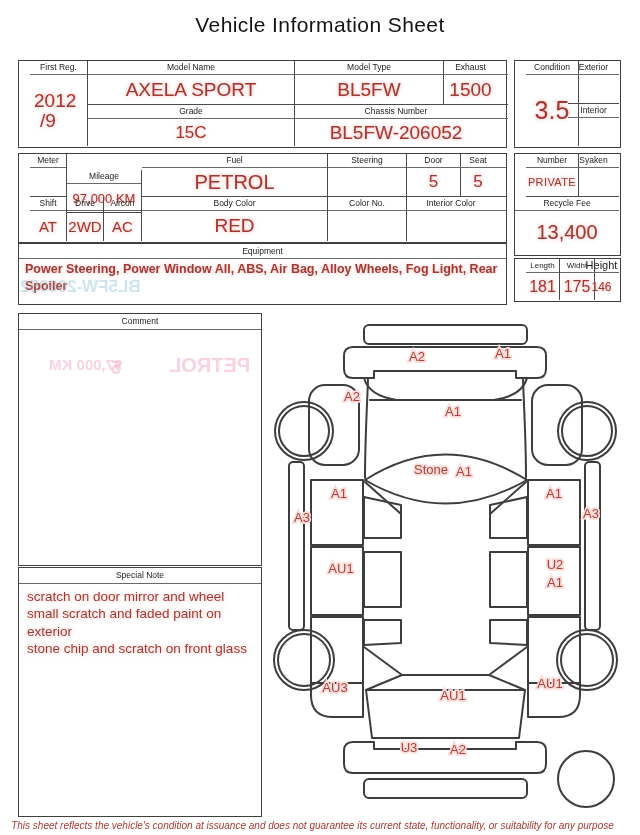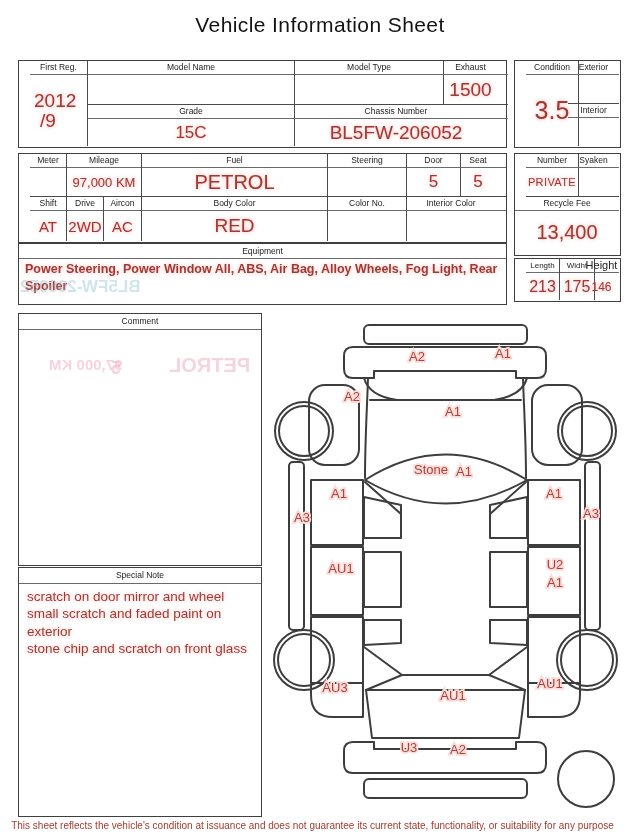--- a/index.html
+++ b/index.html
@@ -36,21 +36,21 @@
     text-shadow:0 0 4px rgba(255,160,160,.7);
   }
   .equip-text{
     position:absolute;left:0;right:0;top:15px;bottom:0;padding:2px 6px 0 6px;
     font-size:12.5px;line-height:1.32;color:#9f3a33;
     text-shadow:0 0 4px rgba(255,160,160,.7);
     font-weight:bold;
   }
   .footer{
     position:absolute;top:820px;left:0;width:625px;text-align:center;
-    font-size:10px;color:#a33b32;
+    font-size:10px;color:#a33b32;font-style:italic;
   }
   .diagram{position:absolute;left:265px;top:315px;width:365px;height:495px;}
   .car-outline{stroke:#3d3d3d;stroke-width:2;fill:none;stroke-linejoin:round;stroke-linecap:round;}
   .dmg{
     font-family:"Liberation Sans",sans-serif;font-size:13px;fill:#aa453d;
     stroke:#fbdbd8;stroke-width:3.5px;paint-order:stroke;text-anchor:middle;
   }
 </style>
 </head>
 <body>
@@ -62,23 +62,25 @@
   <div class="box" style="left:18px;top:60px;width:489px;height:88px">
     <div class="cell br" style="left:0;top:0;width:58px;height:85px">
       <div class="lbl">First Reg.</div>
       <div class="val first-reg-val">
         <span>2012</span>
         <span style="padding-left:6px">/9</span>
       </div>
     </div>
     <div class="cell br bb" style="left:58px;top:0;width:207px;height:44px">
       <div class="lbl">Model Name</div>
+      <div class="val" style="font-size:19px">AXELA SPORT</div>
     </div>
     <div class="cell br bb" style="left:265px;top:0;width:149px;height:44px">
       <div class="lbl">Model Type</div>
+      <div class="val" style="font-size:19px">BL5FW</div>
     </div>
     <div class="cell bb" style="left:414px;top:0;width:75px;height:44px">
       <div class="lbl">Exhaust</div>
       <div class="val" style="font-size:19px">1500</div>
     </div>
     <div class="cell br" style="left:58px;top:44px;width:207px;height:41px">
       <div class="lbl">Grade</div>
       <div class="val" style="font-size:17px">15C</div>
     </div>
     <div class="cell" style="left:265px;top:44px;width:224px;height:41px">
@@ -100,21 +102,21 @@
       <div class="lbl">Interior</div>
       <div class="val"></div>
     </div>
   </div>
 
   <div class="box" style="left:18px;top:153px;width:489px;height:90px">
     <div class="cell br bb" style="left:0;top:0;width:37px;height:43px">
       <div class="lbl">Meter</div>
       <div class="val"></div>
     </div>
-    <div class="cell br bb" style="left:37px;top:0;width:75px;height:43px">
+    <div class="cell br bb" style="left:37px;top:16px;width:75px;height:43px">
       <div class="lbl">Mileage</div>
       <div class="val" style="font-size:13px">97,000 KM</div>
     </div>
     <div class="cell br bb" style="left:112px;top:0;width:186px;height:43px">
       <div class="lbl">Fuel</div>
       <div class="val" style="font-size:20px">PETROL</div>
     </div>
     <div class="cell br bb" style="left:298px;top:0;width:79px;height:43px">
       <div class="lbl">Steering</div>
       <div class="val"></div>
@@ -169,21 +171,21 @@
   </div>
 
   <div class="box" style="left:18px;top:243px;width:489px;height:62px">
     <div class="lbl" style="height:14px;line-height:14px">Equipment</div>
     <div class="equip-text">Power Steering, Power Window  All, ABS, Air Bag, Alloy Wheels, Fog Light, Rear Spoiler</div>
   </div>
 
   <div class="box" style="left:514px;top:258px;width:107px;height:44px">
     <div class="cell br" style="left:0;top:0;width:34px;height:41px">
       <div class="lbl" style="font-size:8px">Length</div>
-      <div class="val" style="font-size:16px">213</div>
+      <div class="val" style="font-size:16px">181</div>
     </div>
     <div class="cell br" style="left:34px;top:0;width:35px;height:41px">
       <div class="lbl" style="font-size:8px">Widht</div>
       <div class="val" style="font-size:16px">175</div>
     </div>
     <div class="cell" style="left:69px;top:0;width:35px;height:41px">
       <div class="lbl" style="font-size:11px">Height</div>
       <div class="val" style="font-size:12px">146</div>
     </div>
   </div>

